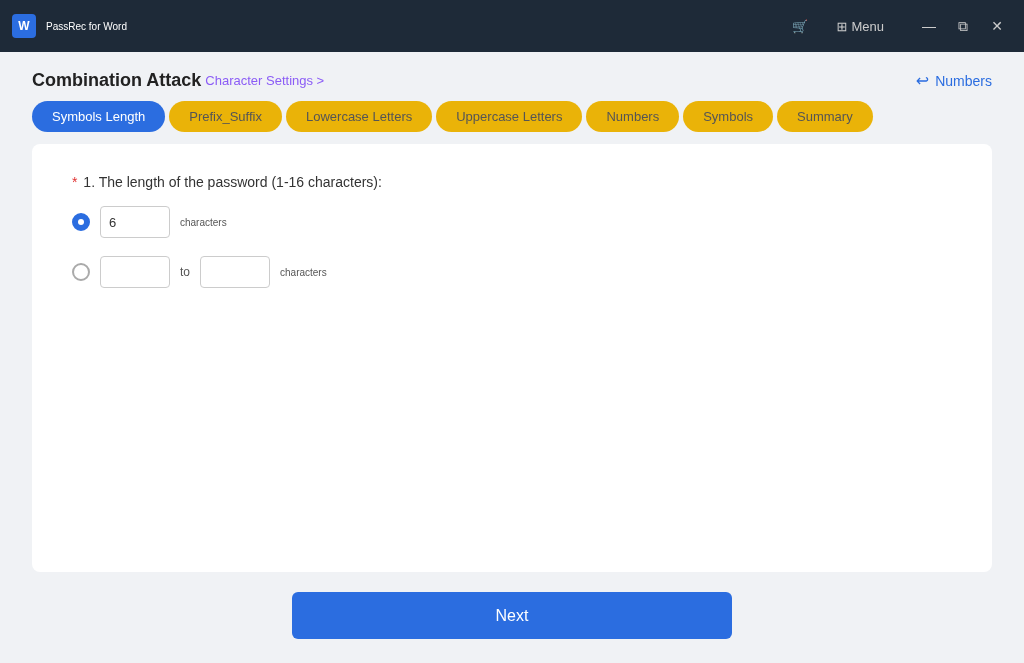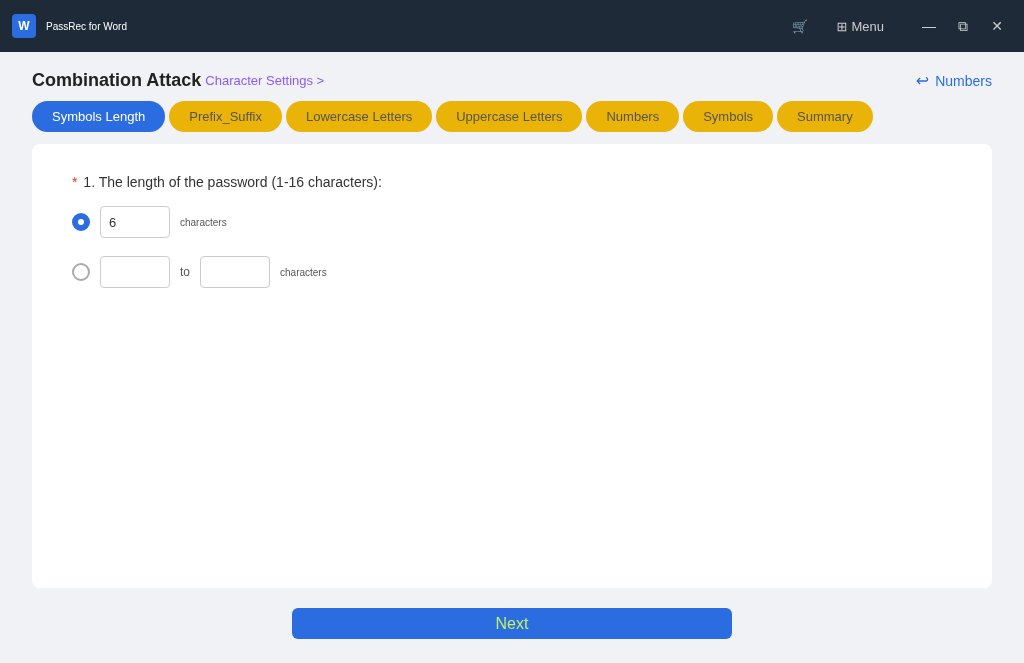--- a/index.html
+++ b/index.html
@@ -220,23 +220,23 @@
     }
 
     
     .bottom-bar {
       padding: 0 32px 24px 32px;
       display: flex;
       justify-content: center;
     }
     .next-btn {
       width: 440px;
-      height: 31px;
+      height: 47px;
       background: #2b6de0;
-      color: #bef264;
+      color: #ffffff;
       border: none;
       border-radius: 6px;
       font-size: 16px;
       cursor: pointer;
     }
   </style>
 </head>
 <body>
 
 <div class="title-bar">

